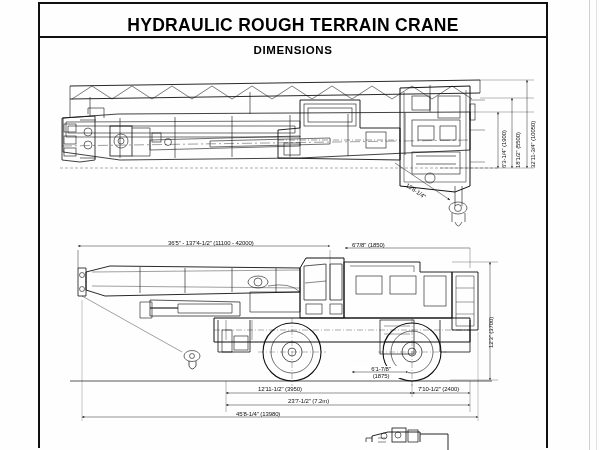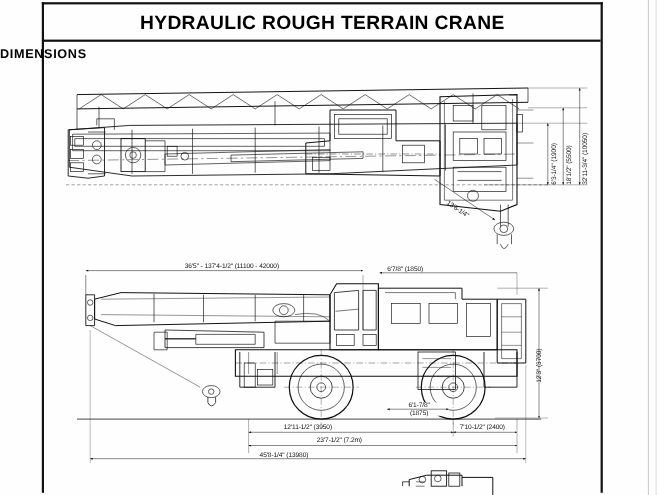--- a/index.html
+++ b/index.html
@@ -43,35 +43,35 @@
     box-sizing: border-box;
   }
   
   .title-bar {
     position: absolute;
     left: 40px; top: 4px;
     width: 506px; height: 34px;
     border-bottom: 2.5px solid #111;
     box-sizing: border-box;
     display: flex;
-    align-items: center;
+    align-items: flex-end;
     justify-content: center;
   }
   .title-text {
     font-size: 17.5px;
     font-weight: bold;
     letter-spacing: 0.3px;
     color: #000;
     white-space: nowrap;
   }
   .subtitle {
     position: absolute;
     left: 0; top: 44px;
     width: 586px;
-    text-align: left;
+    text-align: center;
     font-size: 11.5px;
     font-weight: bold;
     letter-spacing: 0.6px;
     color: #000;
   }
   
   svg.draw {
     position: absolute;
     left: 0; top: 0;
     width: 600px; height: 450px;

